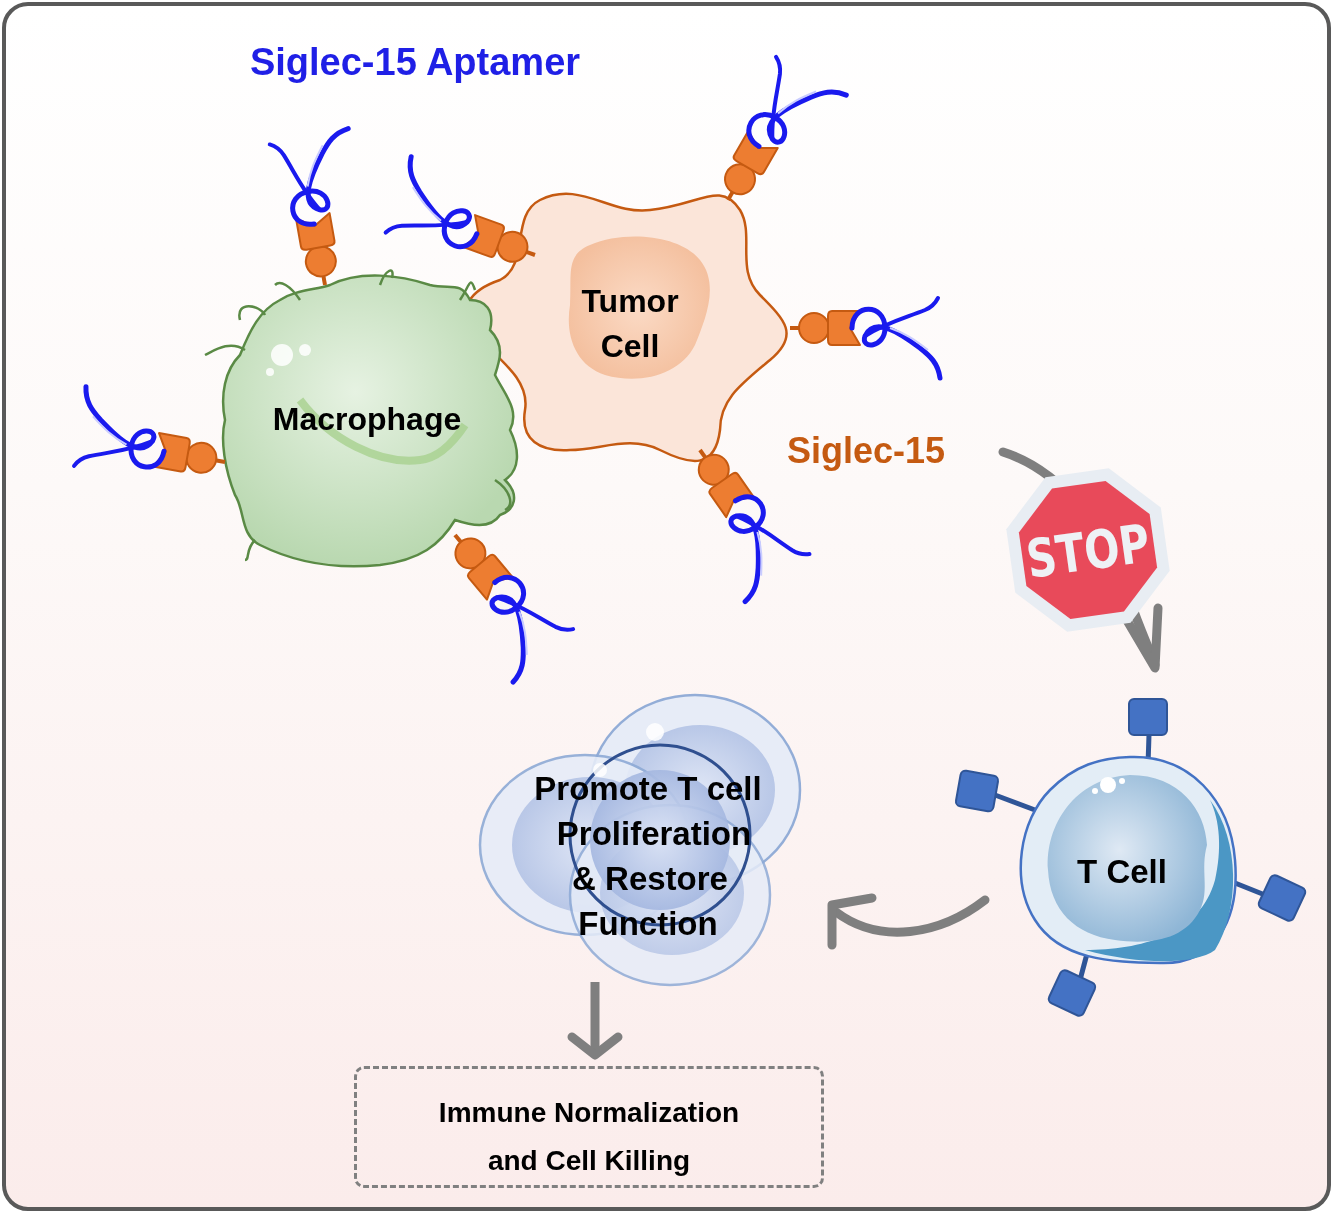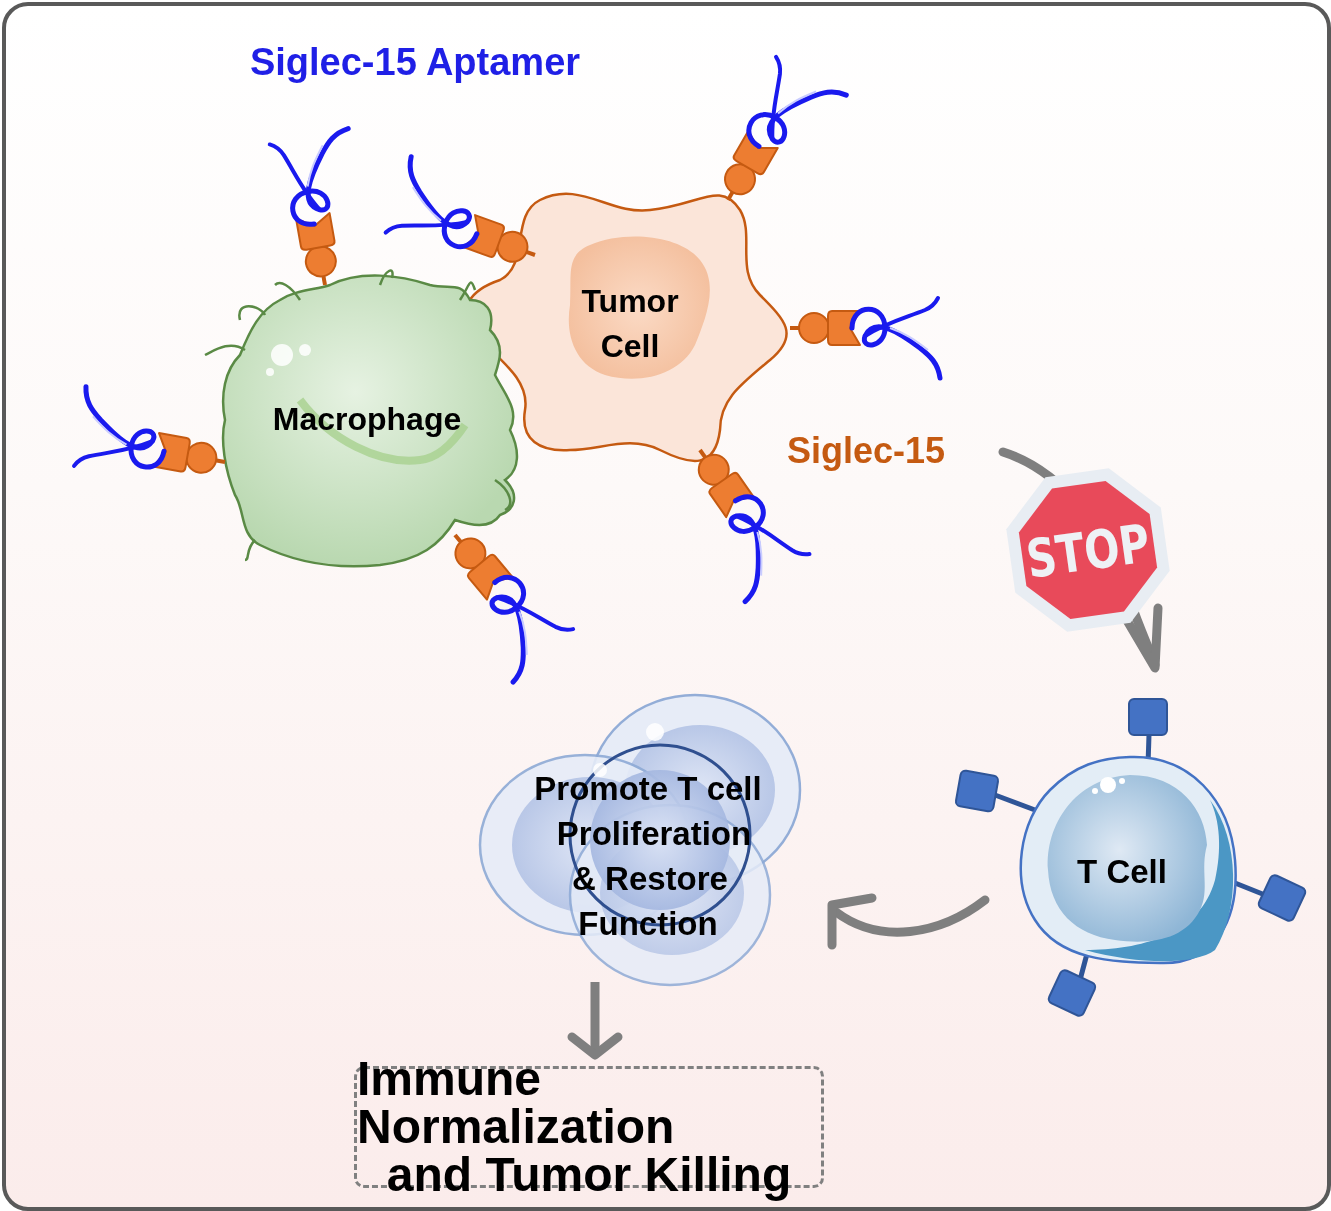--- a/index.html
+++ b/index.html
@@ -8,22 +8,22 @@
     position:absolute; left:2px; top:2px; width:1321px; height:1201px;
     border:4px solid #595959; border-radius:26px;
     background:linear-gradient(to bottom, #ffffff 0%, #fdf9f8 40%, #fbeceb 100%);
     overflow:hidden;
   }
   svg { position:absolute; left:0; top:0; }
   .lbl { font-family:"Liberation Sans", sans-serif; font-weight:bold; }
   .outcome-box {
     position:absolute; left:354px; top:1066px; width:470px; height:122px;
     border:3px dashed #808080; border-radius:10px; box-sizing:border-box;
-    display:flex; flex-direction:column; align-items:center; justify-content:center;
-    font-family:"Liberation Sans", sans-serif; font-weight:bold; font-size:48px; line-height:48px; color:#000;
+    display:flex; flex-direction:column; align-items:center; justify-content:flex-end;
+    font-family:"Liberation Sans", sans-serif; font-weight:bold; font-size:28px; line-height:48px; color:#000;
   }
 </style>
 </head>
 <body>
 
 <div class="frame"></div>
 
 <svg width="1331" height="1211" viewBox="0 0 1331 1211">
   <defs>
     <radialGradient id="gMac" cx="45%" cy="40%" r="60%">
@@ -177,14 +177,14 @@
   <text class="lbl" x="654" y="845" font-size="33" fill="#000" text-anchor="middle">Proliferation</text>
   <text class="lbl" x="650" y="890" font-size="33" fill="#000" text-anchor="middle">&amp; Restore</text>
   <text class="lbl" x="648" y="935" font-size="33" fill="#000" text-anchor="middle">Function</text>
 
   <line x1="595" y1="982" x2="595" y2="1050" stroke="#7f7f7f" stroke-width="9"></line>
   <path d="M572,1037 L595,1055 L618,1037" fill="none" stroke="#7f7f7f" stroke-width="9" stroke-linecap="round" stroke-linejoin="round"></path>
 </svg>
 
 <div class="outcome-box">
   <div>Immune Normalization</div>
-  <div>and Tumor Killing</div>
+  <div>and Cell Killing</div>
 </div>
 
 </body></html>

